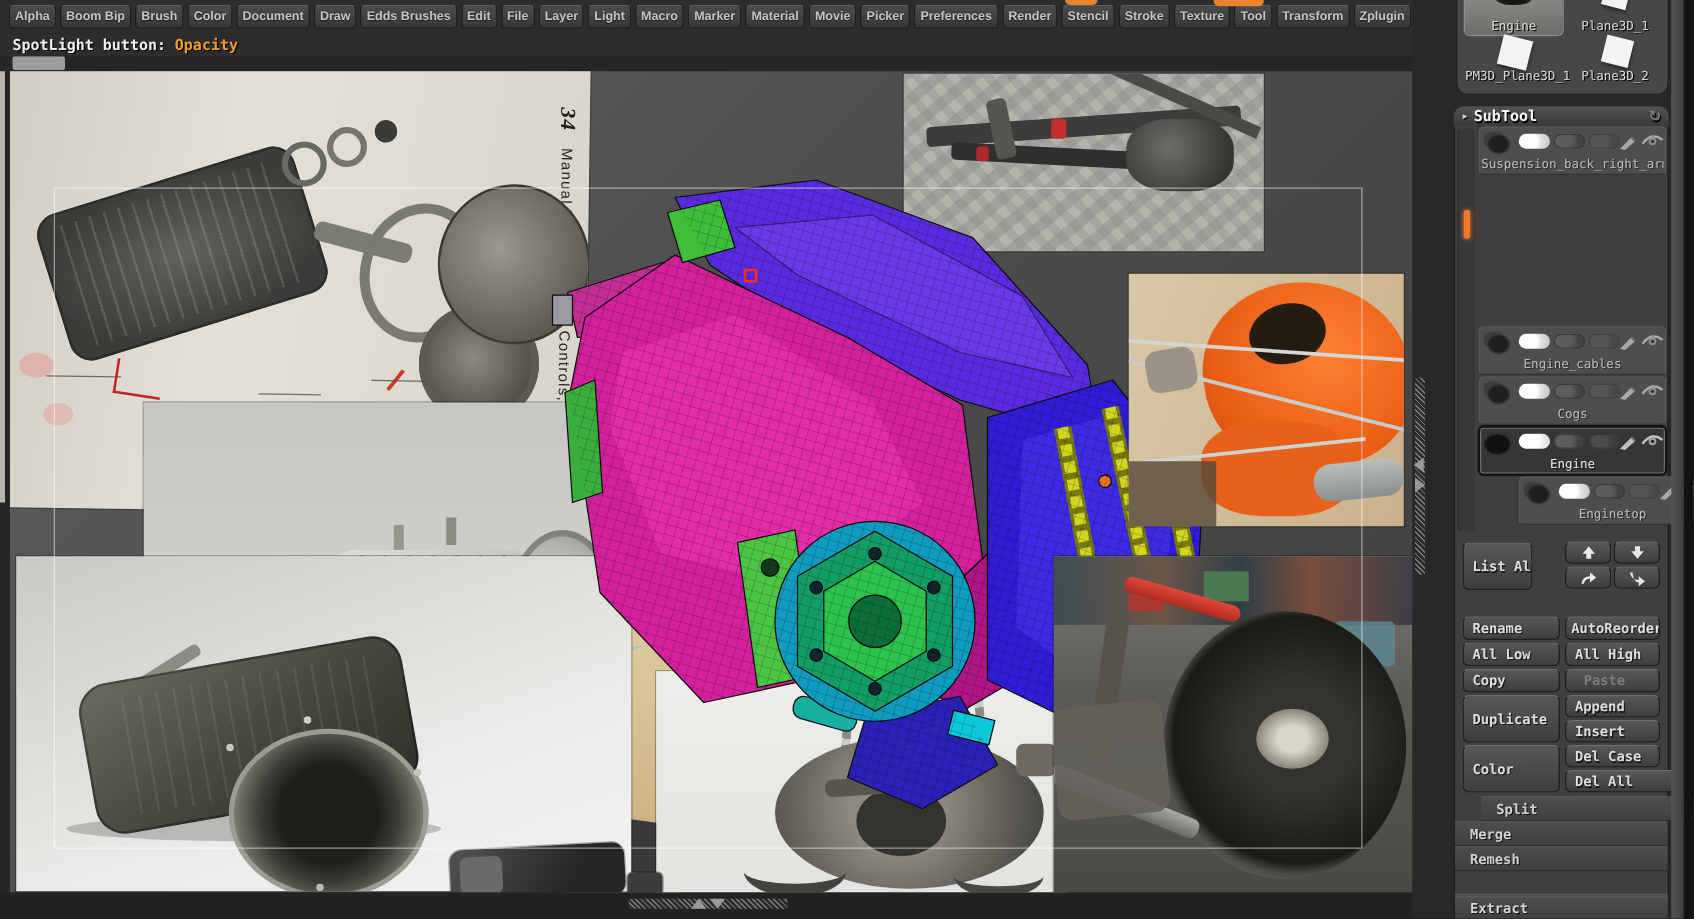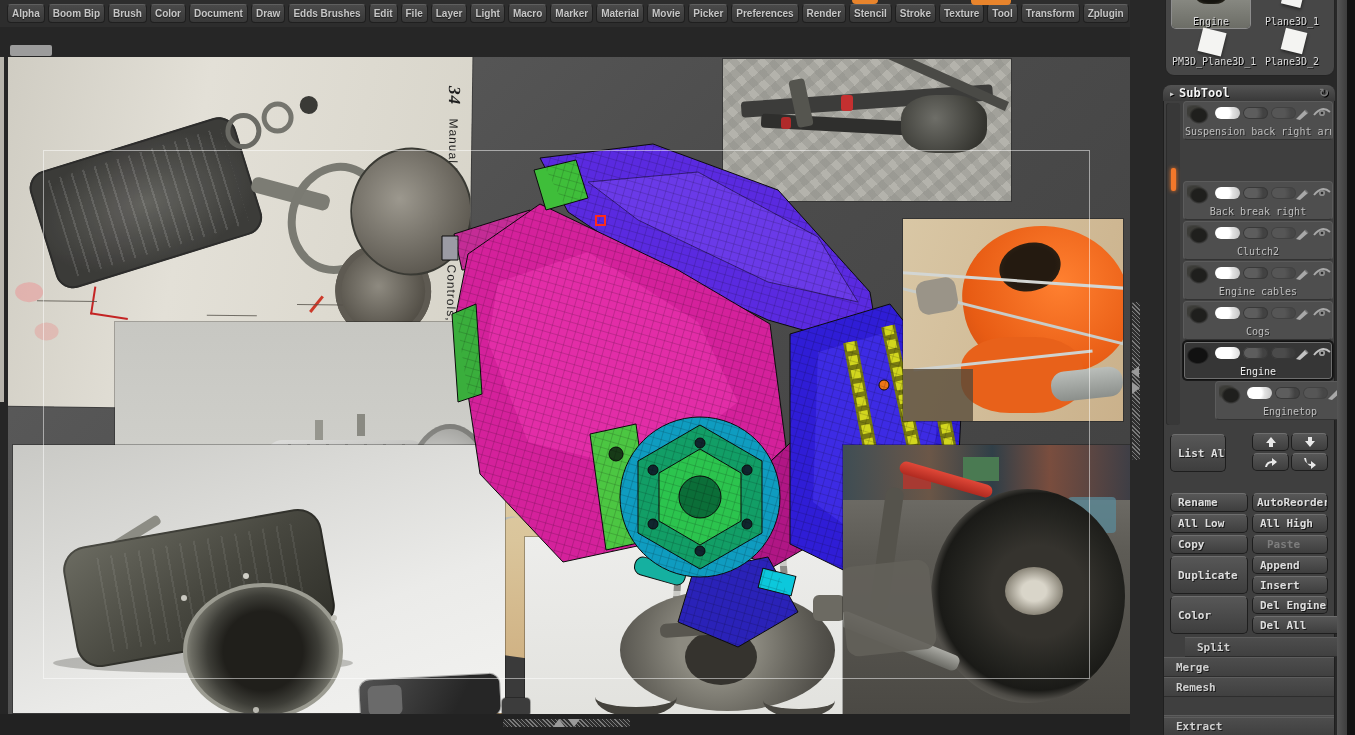--- a/index.html
+++ b/index.html
@@ -112,20 +112,24 @@
     <span class="menu-btn">Stroke</span>
     <span class="menu-btn">Texture</span>
     <span class="menu-btn">Tool</span>
     <span class="menu-btn">Transform</span>
     <span class="menu-btn">Zplugin</span>
 
   </div>
   <div class="abs tray-tab" style="left:852px;width:26px;height:4px;"></div>
   <div class="abs tray-tab" style="left:971px;width:40px;"></div>
 
+  <div class="abs" id="statusbar">
+    <span class="lbl">SpotLight button:</span>
+    <span class="val">Opacity</span>
+  </div>
   <div class="abs" style="left:10px;top:45px;width:42px;height:11px;background:#9c9c9c;border-radius:2px;z-index:16;"></div>
   <div class="abs" id="leftstrip"></div>
   <div class="abs" style="left:0;top:57px;width:4px;height:345px;background:#b7b4ac;z-index:16;"></div>
 
   <div class="abs" id="canvas">
 
     <div class="ph" style="left:-10px;top:-4px;width:472px;height:356px;z-index:1;transform:rotate(.8deg);
          background:linear-gradient(100deg,#cfccc2,#e3e0d7 40%,#d7d4c9);">
       <div id="page-title-v">
         <span class="num">34</span>
@@ -370,52 +374,20 @@
         <path d="M2 12 L11 3 L14 6 L6 13 Z" fill="#a8a8a8"></path>
         <path d="M11 3 L14 6" stroke="#707070" stroke-width="1.5"></path>
       </svg>
     <svg class="rowicon" style="left:129px;" width="18" height="13">
         <path d="M1 8 Q9 -2 17 5" stroke="#a8a8a8" fill="none" stroke-width="2"></path>
         <circle cx="9" cy="6" r="3.1" fill="#8c8c8c"></circle>
         <circle cx="9" cy="6" r="1.3" fill="#2e2e2e"></circle>
       </svg>
     <div class="stcap">Suspension_back_right_arm</div>
   </div>
-  <div class="strow" style="top:181px;">
-    <div class="stthumb"></div>
-    <span class="pill on p1"></span>
-    <span class="pill off p2"></span>
-    <span class="pill off faint p3"></span>
-    <svg class="rowicon" style="left:110px;" width="17" height="14">
-        <path d="M2 12 L11 3 L14 6 L6 13 Z" fill="#a8a8a8"></path>
-        <path d="M11 3 L14 6" stroke="#707070" stroke-width="1.5"></path>
-      </svg>
-    <svg class="rowicon" style="left:129px;" width="18" height="13">
-        <path d="M1 8 Q9 -2 17 5" stroke="#a8a8a8" fill="none" stroke-width="2"></path>
-        <circle cx="9" cy="6" r="3.1" fill="#8c8c8c"></circle>
-        <circle cx="9" cy="6" r="1.3" fill="#2e2e2e"></circle>
-      </svg>
-    <div class="stcap">Back_break_right</div>
-  </div>
-  <div class="strow" style="top:221px;">
-    <div class="stthumb"></div>
-    <span class="pill on p1"></span>
-    <span class="pill off p2"></span>
-    <span class="pill off faint p3"></span>
-    <svg class="rowicon" style="left:110px;" width="17" height="14">
-        <path d="M2 12 L11 3 L14 6 L6 13 Z" fill="#a8a8a8"></path>
-        <path d="M11 3 L14 6" stroke="#707070" stroke-width="1.5"></path>
-      </svg>
-    <svg class="rowicon" style="left:129px;" width="18" height="13">
-        <path d="M1 8 Q9 -2 17 5" stroke="#a8a8a8" fill="none" stroke-width="2"></path>
-        <circle cx="9" cy="6" r="3.1" fill="#8c8c8c"></circle>
-        <circle cx="9" cy="6" r="1.3" fill="#2e2e2e"></circle>
-      </svg>
-    <div class="stcap">Clutch2</div>
-  </div>
   <div class="strow" style="top:261px;">
     <div class="stthumb"></div>
     <span class="pill on p1"></span>
     <span class="pill off p2"></span>
     <span class="pill off faint p3"></span>
     <svg class="rowicon" style="left:110px;" width="17" height="14">
         <path d="M2 12 L11 3 L14 6 L6 13 Z" fill="#a8a8a8"></path>
         <path d="M11 3 L14 6" stroke="#707070" stroke-width="1.5"></path>
       </svg>
     <svg class="rowicon" style="left:129px;" width="18" height="13">
@@ -499,21 +471,21 @@
   <div class="btn" style="left:1170px;top:493px;width:78px;height:19px;">Rename</div>
   <div class="btn" style="left:1252px;top:493px;width:76px;height:19px;padding-left:4px;">AutoReorder</div>
   <div class="btn" style="left:1170px;top:514px;width:78px;height:19px;">All Low</div>
   <div class="btn" style="left:1252px;top:514px;width:76px;height:19px;">All High</div>
   <div class="btn" style="left:1170px;top:535px;width:78px;height:19px;">Copy</div>
   <div class="btn dis" style="left:1252px;top:535px;width:76px;height:19px;">Paste</div>
   <div class="btn" style="left:1170px;top:556px;width:78px;height:38px;">Duplicate</div>
   <div class="btn" style="left:1252px;top:556px;width:76px;height:18px;">Append</div>
   <div class="btn" style="left:1252px;top:576px;width:76px;height:18px;">Insert</div>
   <div class="btn" style="left:1170px;top:596px;width:78px;height:38px;">Color</div>
-  <div class="btn" style="left:1252px;top:596px;width:76px;height:18px;">Del Engine</div>
+  <div class="btn" style="left:1252px;top:596px;width:76px;height:18px;">Del Case</div>
   <div class="btn" style="left:1252px;top:616px;width:92px;height:18px;">Del All</div>
 
   <div class="secbar" style="top:637px;margin-left:21px;">Split</div>
   <div class="secbar" style="top:657px;">Merge</div>
   <div class="secbar" style="top:677px;">Remesh</div>
   <div class="secbar" style="top:715px;">Project</div>
   <div class="secbar" style="top:717px;height:18px;border-bottom:none;">Extract</div>
 
 </div>
 

